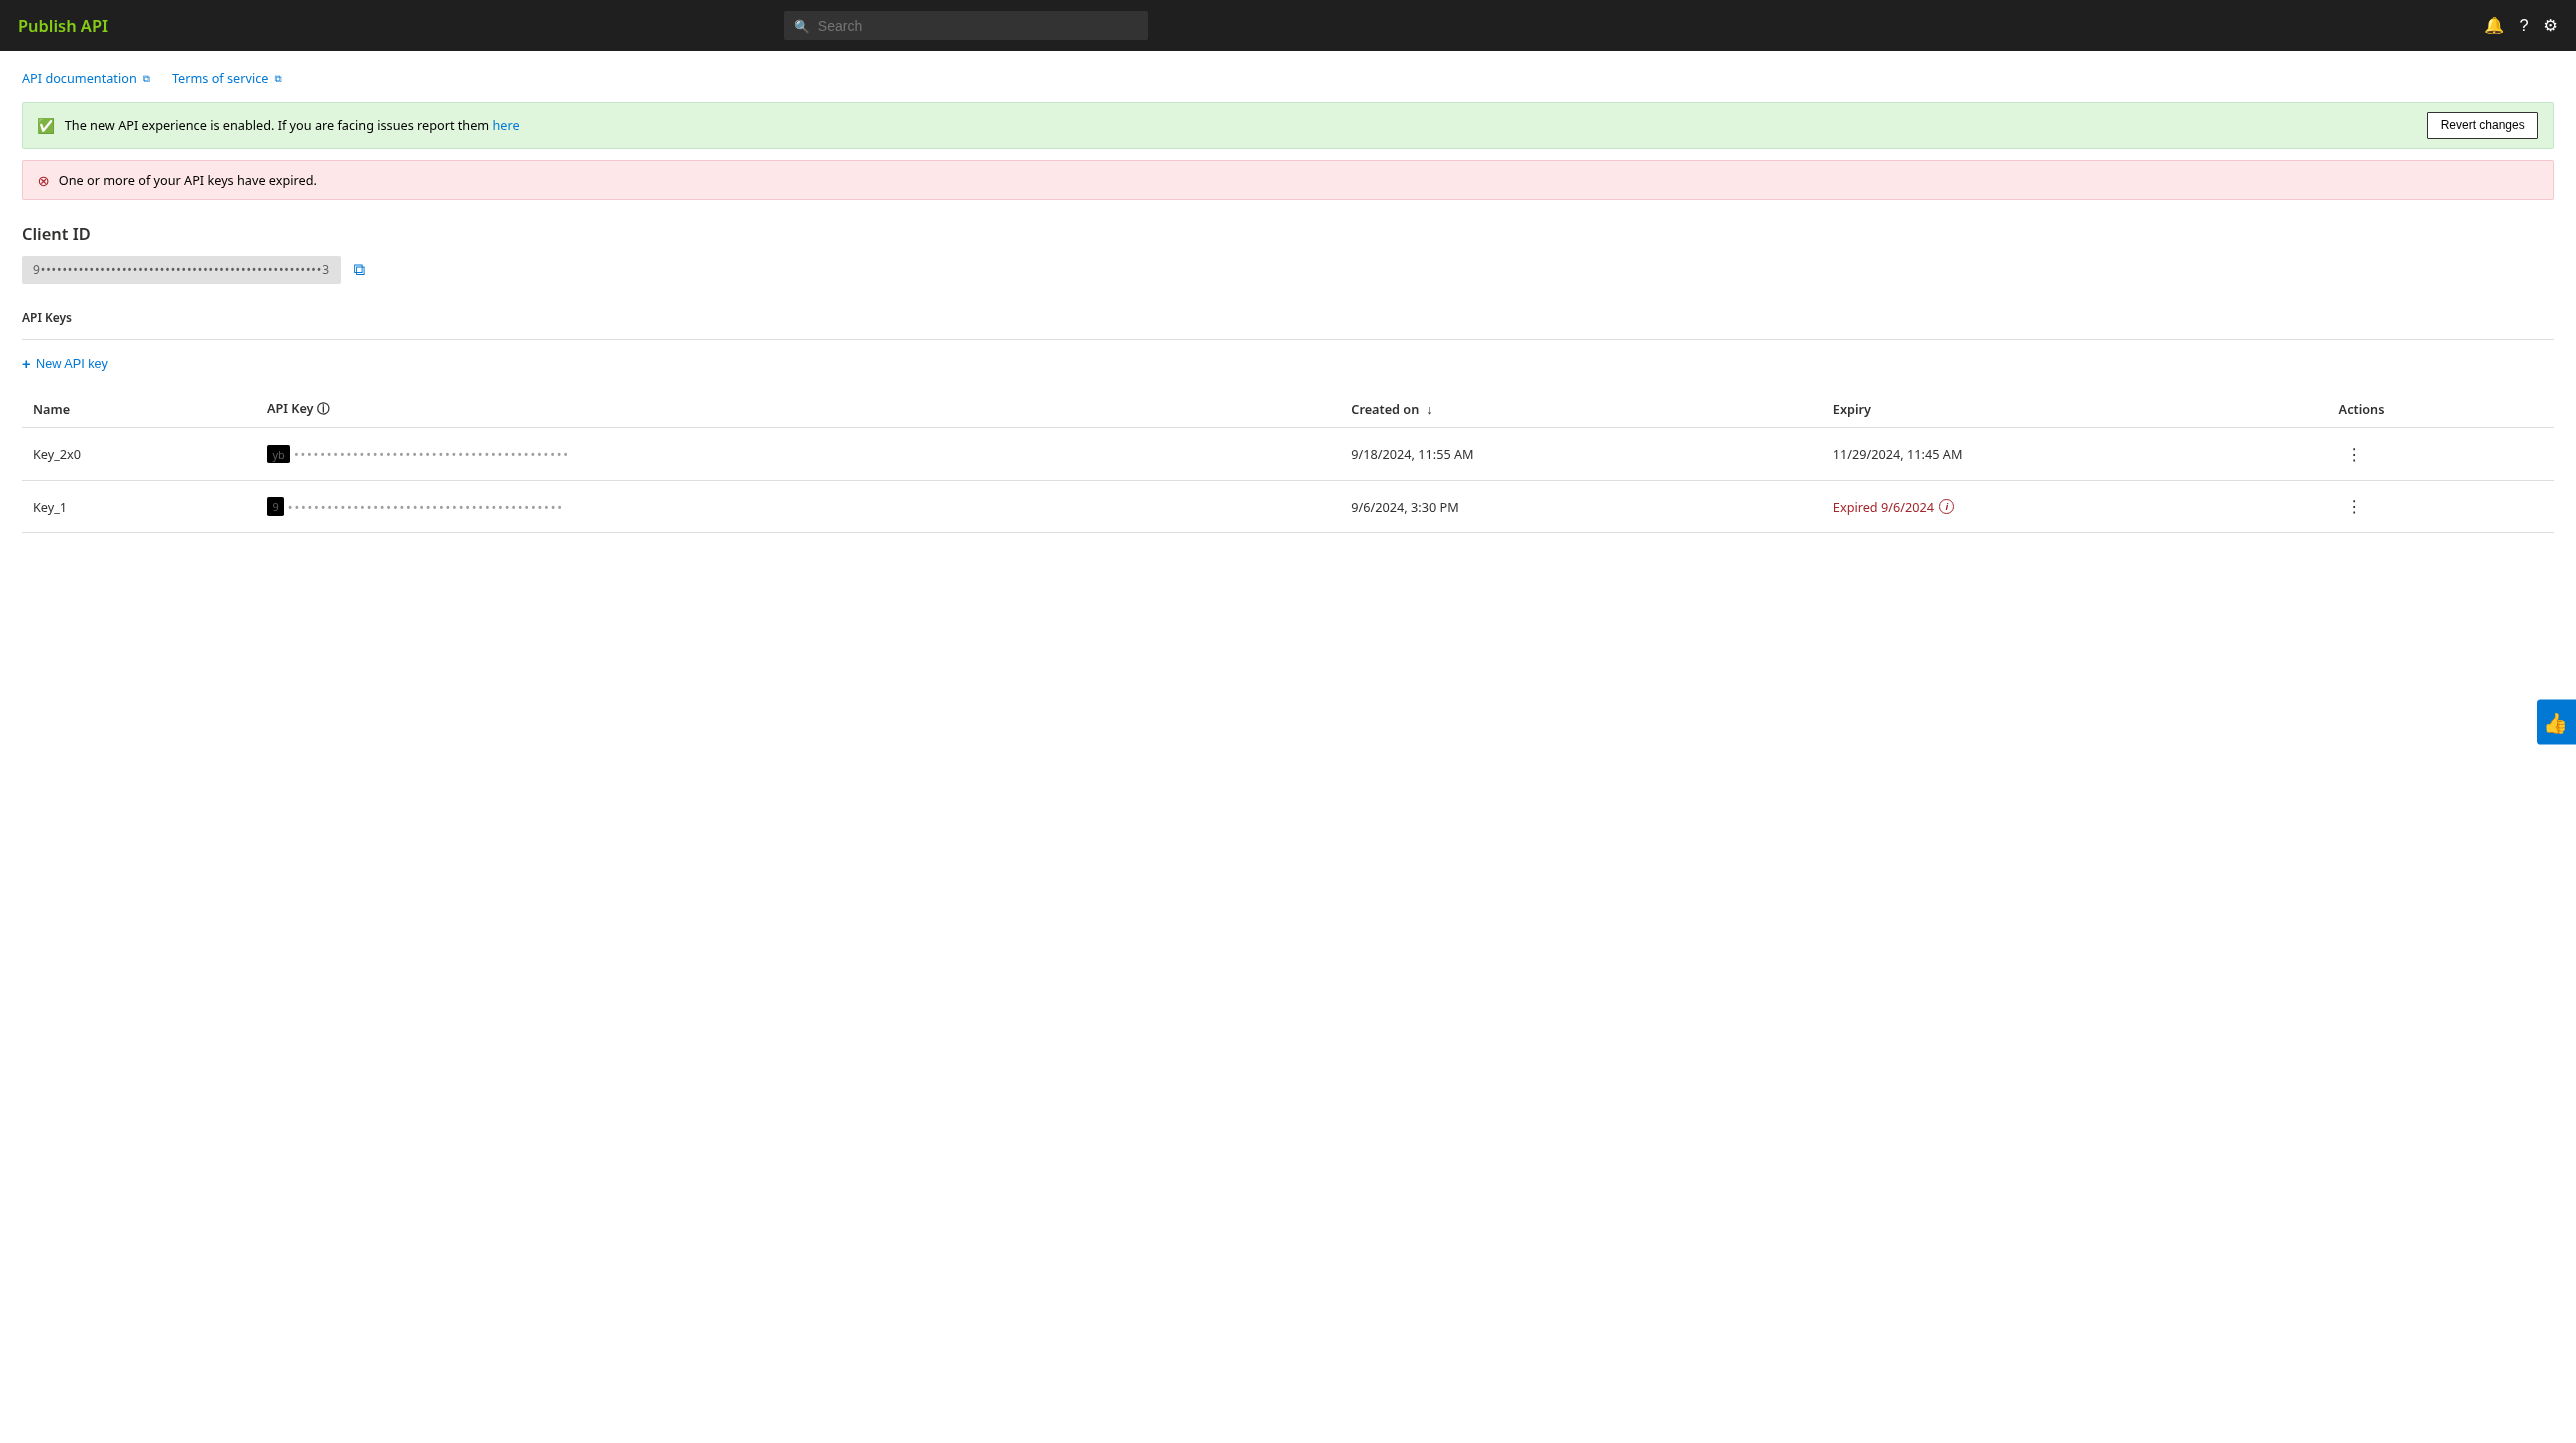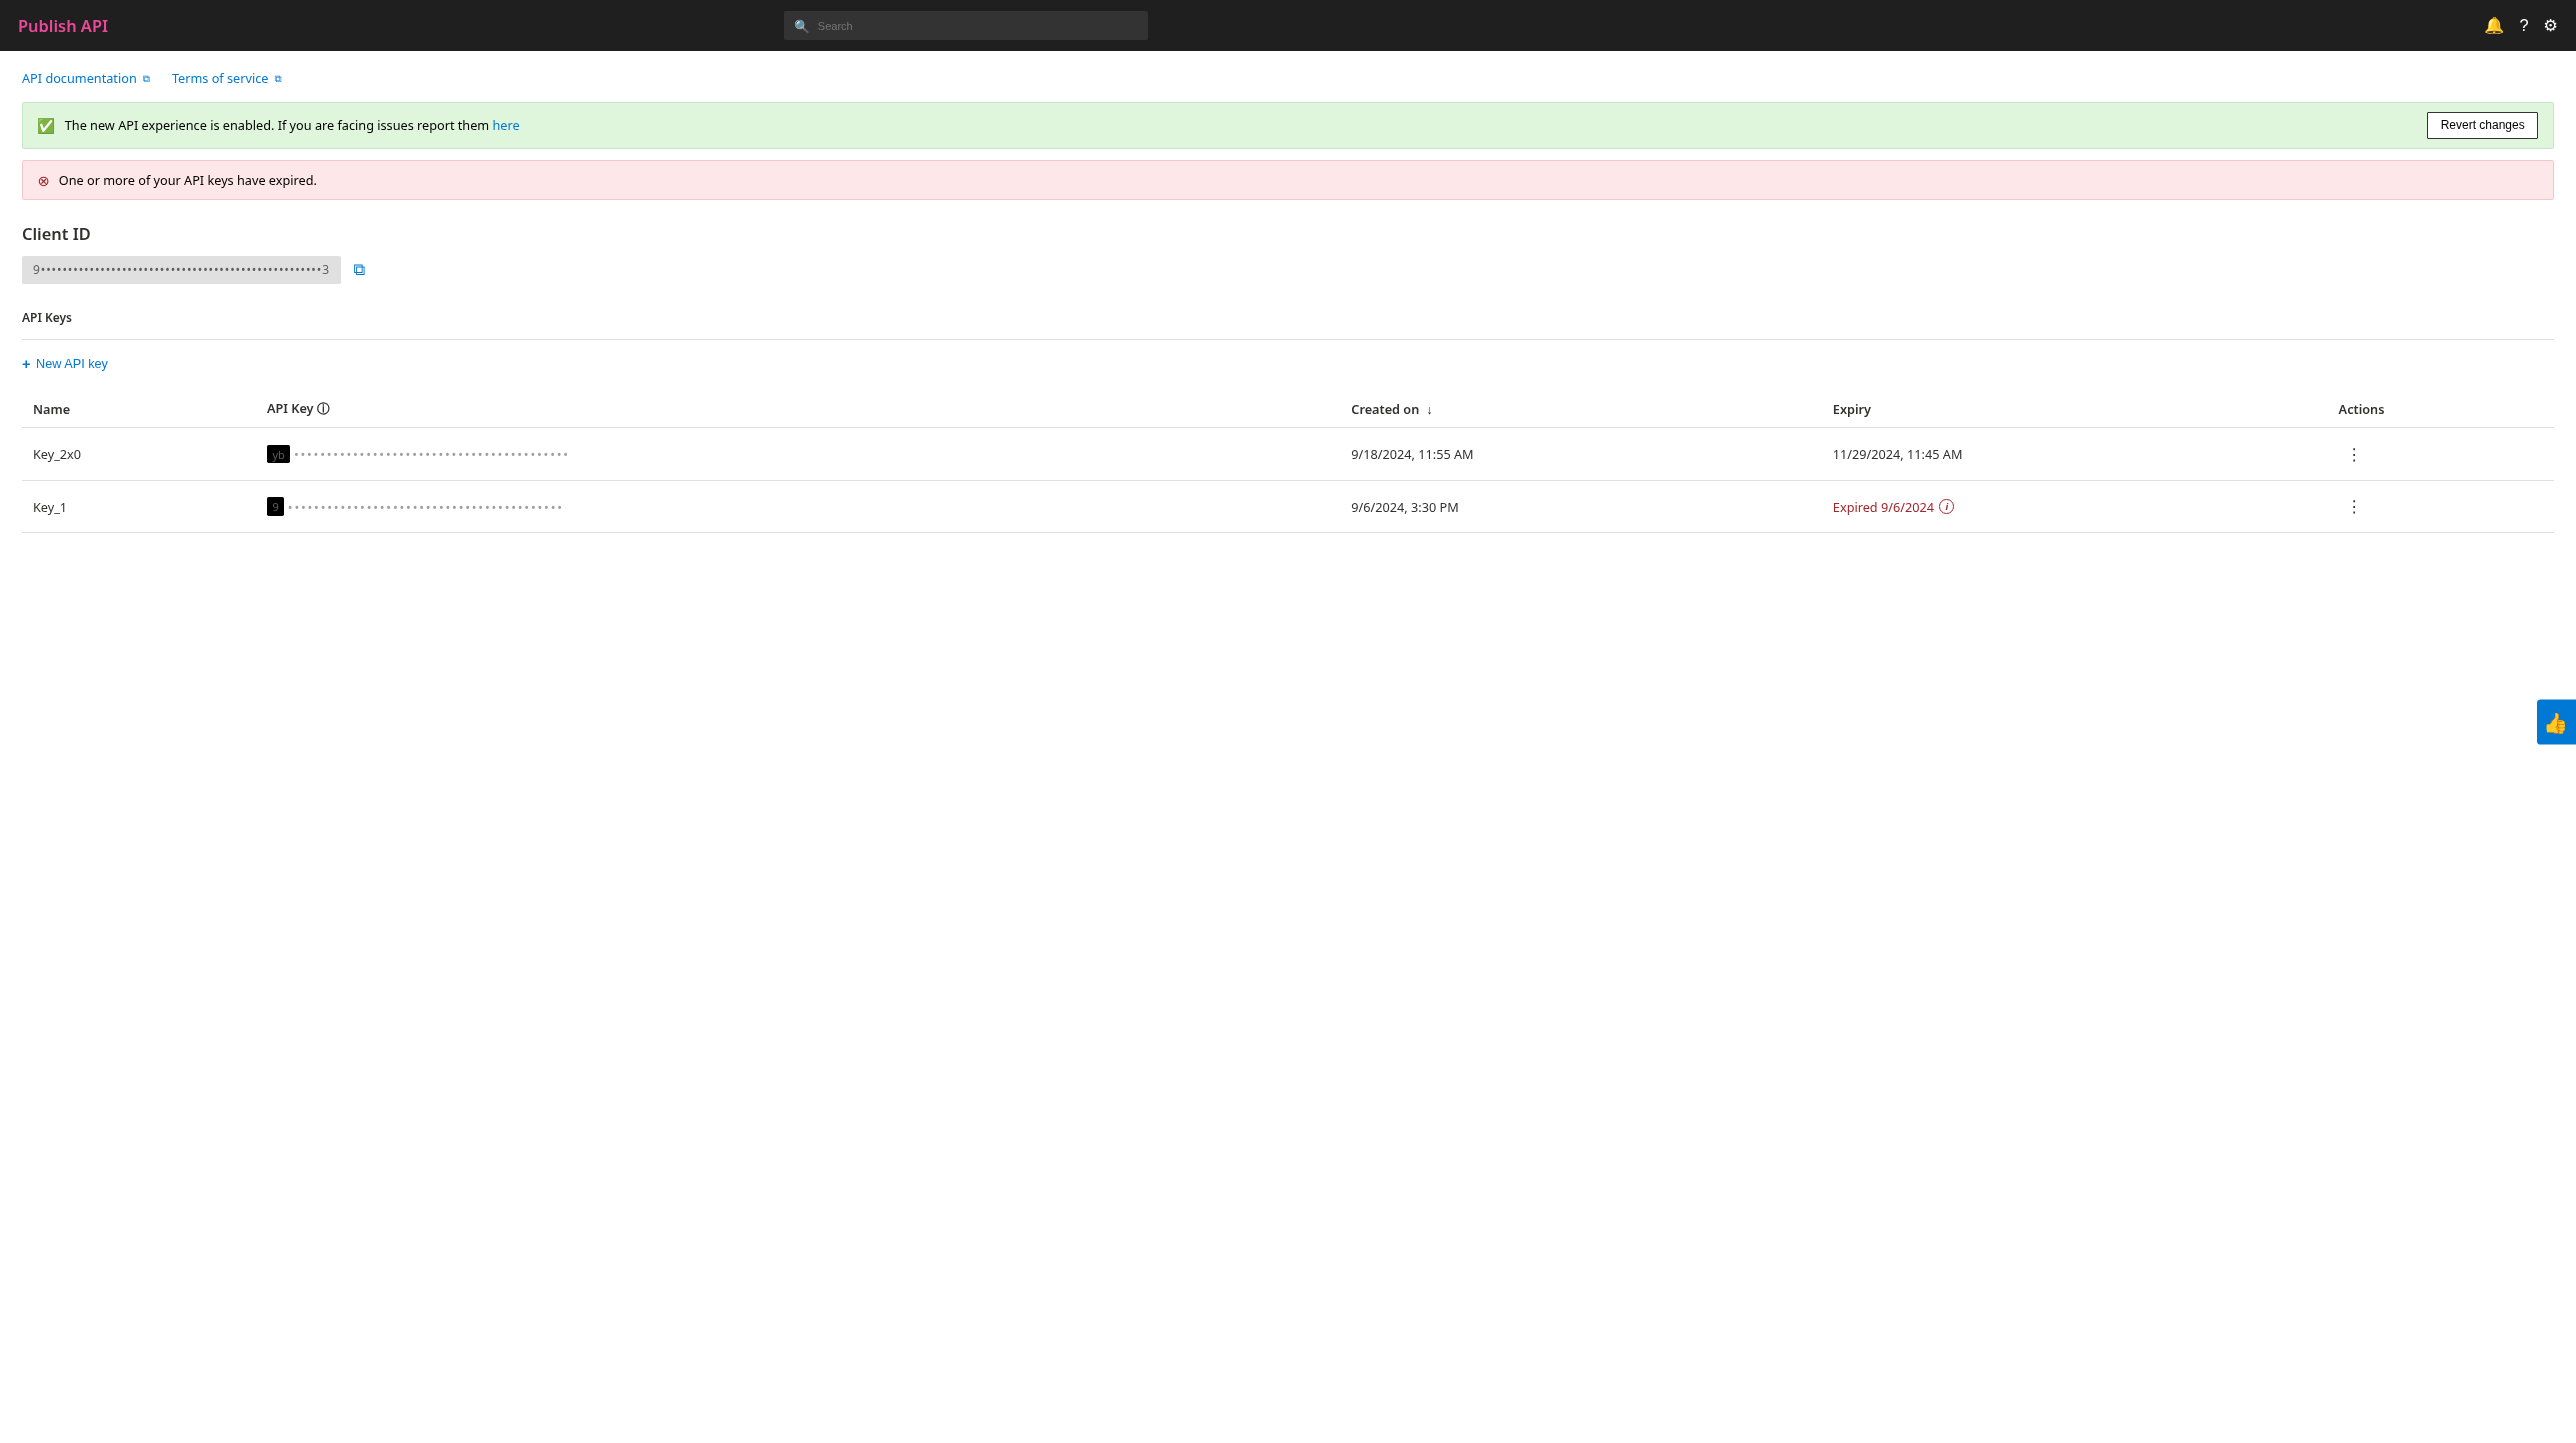--- a/index.html
+++ b/index.html
@@ -8,21 +8,21 @@
     
     .top-nav {
       background: #1f1f1f;
       height: 51px;
       display: flex;
       align-items: center;
       padding: 0 18px;
       gap: 14.6px;
     }
     .top-nav-title {
-      color: #ec4899;
+      color: #84cc16;
       font-size: 16.4px;
       font-weight: 600;
       white-space: nowrap;
     }
     .search-bar {
       flex: 0 0 364px;
       margin: 0 auto;
       background: #333;
       border: none;
       border-radius: 1.8px;
@@ -30,21 +30,21 @@
       align-items: center;
       padding: 0 11px;
       height: 29px;
       gap: 7.3px;
     }
     .search-bar input {
       background: transparent;
       border: none;
       outline: none;
       color: #ccc;
-      font-size: 11px;
+      font-size: 14px;
       width: 100%;
     }
     .search-icon-unicode { color: #ccc; font-size: 12.7px; }
     .nav-icons {
       display: flex;
       align-items: center;
       gap: 14.6px;
       margin-left: auto;
     }
     .nav-icon-btn {

